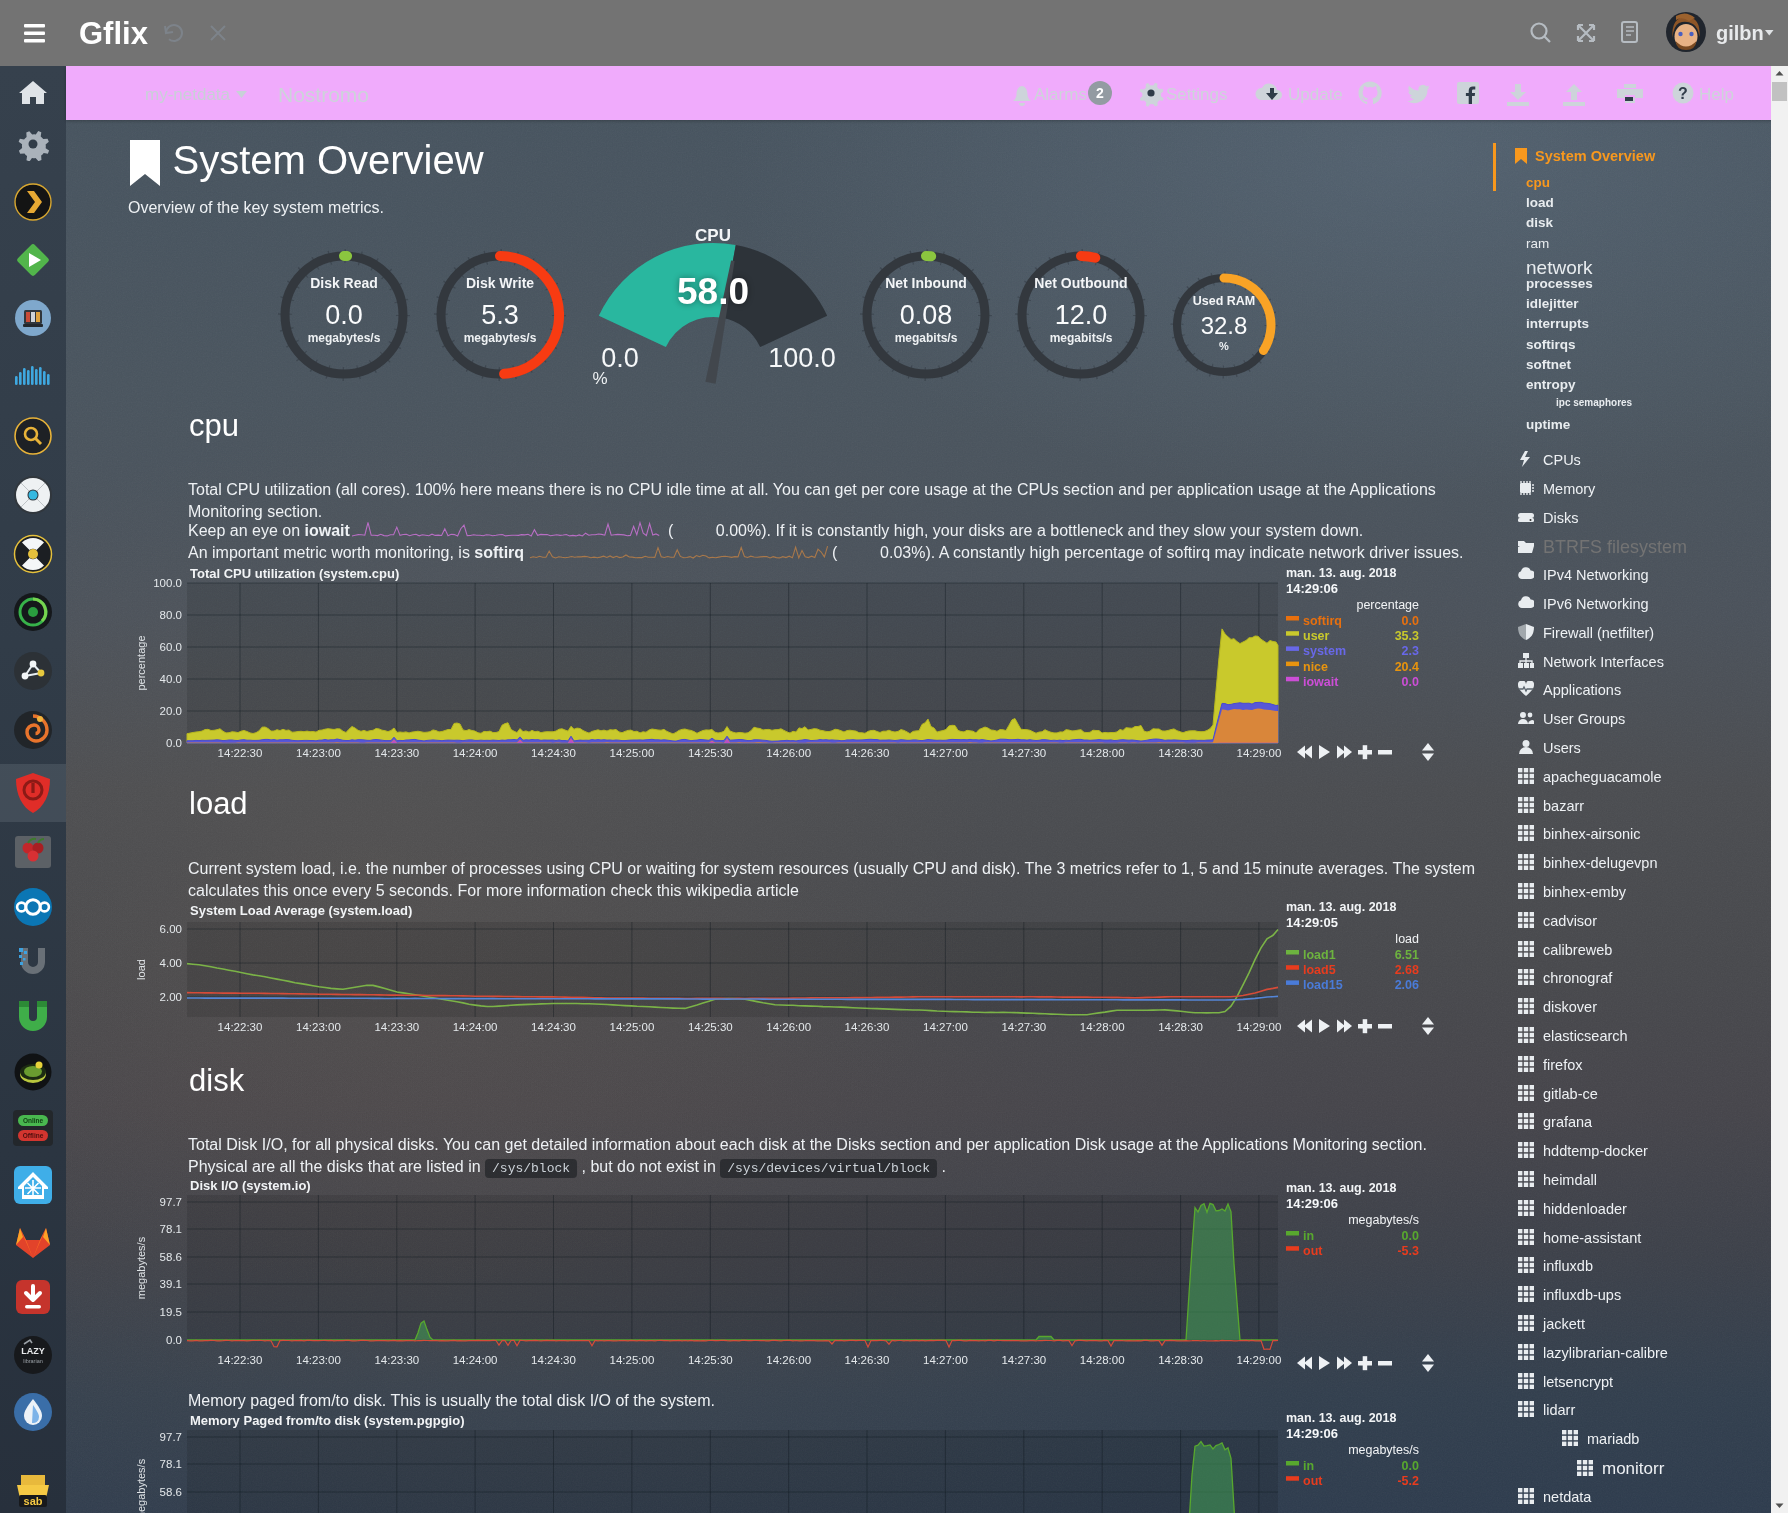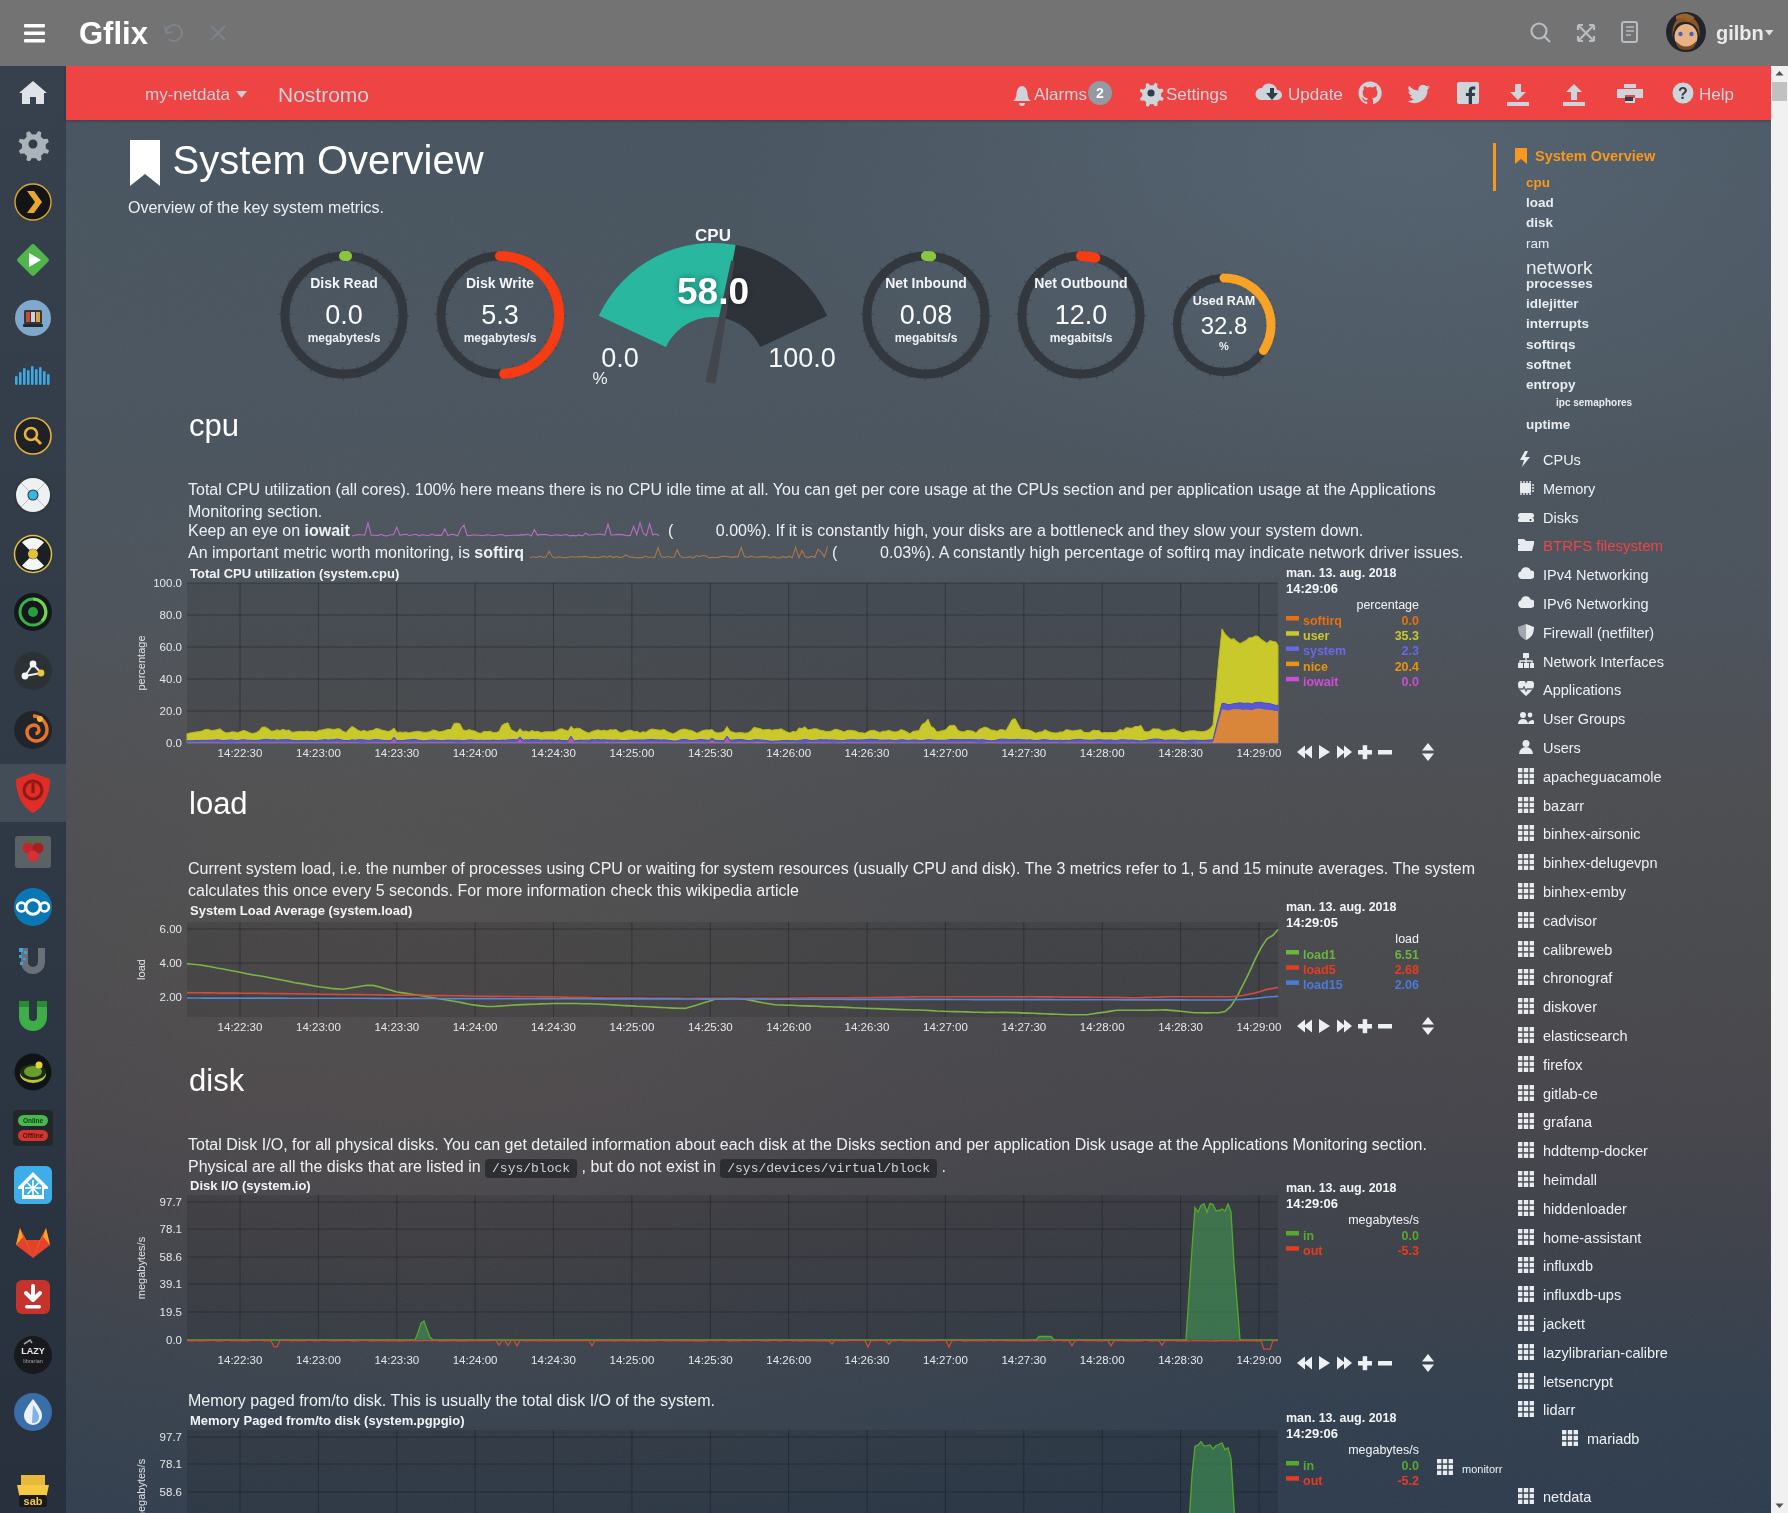--- a/index.html
+++ b/index.html
@@ -6,21 +6,21 @@
 #bg{position:absolute;left:66px;top:66px;width:1722px;height:1447px;
  background:
  radial-gradient(1100px 560px at 78% 6%, rgba(108,128,148,0.30), rgba(108,128,148,0) 62%),
  radial-gradient(1000px 700px at 18% 55%, rgba(150,122,92,0.10), rgba(150,122,92,0) 62%),
  radial-gradient(1300px 700px at 22% 84%, rgba(152,118,86,0.10), rgba(152,118,86,0) 65%),
  linear-gradient(180deg,#46535f 0%,#49545e 22%,#4a515a 38%,#4a4c50 50%,#47484c 62%,#45444a 72%,#3c4049 82%,#313e4d 92%,#2d3b4d 100%);
 }
 #noise{position:absolute;left:0;top:0;width:1788px;height:1513px;opacity:.06;z-index:1;pointer-events:none}
 #topbar{position:absolute;left:0;top:0;width:1788px;height:66px;background:#737373;z-index:5}
 #leftbar{position:absolute;left:0;top:66px;width:66px;height:1447px;z-index:4;background:linear-gradient(180deg,#36414d 0%,#313c48 40%,#2b3541 75%,#27303c 100%)}
-#ndnav{position:absolute;left:66px;top:66px;width:1722px;height:54px;background:#ef4444;z-index:4;box-shadow:0 1px 3px rgba(0,0,0,0.25)}
+#ndnav{position:absolute;left:66px;top:66px;width:1722px;height:54px;background:#f0abfc;z-index:4;box-shadow:0 1px 3px rgba(0,0,0,0.25)}
 #mainsvg{position:absolute;left:0;top:0;width:1788px;height:1513px;z-index:2}
 .htxt{position:absolute;z-index:3;color:#fff}
 #scroll{position:absolute;left:1771px;top:66px;width:17px;height:1447px;background:#f1f1f1;z-index:6}
 .icon{position:absolute;left:0;width:66px;display:flex;justify-content:center;align-items:center;z-index:5}
 .code{font-family:"Liberation Mono",monospace;font-size:13px;background:rgba(20,24,28,0.55);color:#cdd3d9;border-radius:4px;padding:2px 7px;}
 </style></head><body>
 <div id="bg"></div>
 <svg id="noise" xmlns="http://www.w3.org/2000/svg">
     <filter id="n">
       <feTurbulence type="fractalNoise" baseFrequency="0.8" numOctaves="2" stitchTiles="stitch"></feTurbulence>
@@ -641,21 +641,21 @@
     </svg>CPUs</div>
 <div class="htxt" style="left:1518px;top:480px;color:#eef1f4;font-size:14.5px"><svg width="16" height="16" xmlns="http://www.w3.org/2000/svg" style="vertical-align:-2px;margin-right:9px">
       <rect x="2" y="3" width="11" height="10" rx="1" fill="#e8ecef"></rect>
       <path d="M3 1 v2 M6 1 v2 M9 1 v2 M12 1 v2 M3 13 v2 M6 13 v2 M9 13 v2 M12 13 v2 M14 5 h2 M14 8 h2 M14 11 h2" stroke="#e8ecef" stroke-width="1.4"></path>
     </svg>Memory</div>
 <div class="htxt" style="left:1518px;top:509px;color:#eef1f4;font-size:14.5px"><svg width="16" height="16" xmlns="http://www.w3.org/2000/svg" style="vertical-align:-2px;margin-right:9px">
       <rect x="0" y="4" width="16" height="5" rx="2.5" fill="#e8ecef"></rect>
       <rect x="0" y="9" width="16" height="4" rx="1.5" fill="#e8ecef"></rect>
       <circle cx="12.5" cy="11" r="1" fill="#333"></circle>
     </svg>Disks</div>
-<div class="htxt" style="left:1518px;top:537px;color:#ef4444;font-size:15px"><svg width="16" height="16" xmlns="http://www.w3.org/2000/svg" style="vertical-align:-2px;margin-right:9px">
+<div class="htxt" style="left:1518px;top:537px;color:#737373;font-size:18px"><svg width="16" height="16" xmlns="http://www.w3.org/2000/svg" style="vertical-align:-2px;margin-right:9px">
       <path d="M0 2 h6 l2 2 h8 v3 h-16 z M0 8 l2-1 h14 l-2 7 h-14 z" fill="#e8ecef"></path>
     </svg>BTRFS filesystem</div>
 <div class="htxt" style="left:1518px;top:566px;color:#eef1f4;font-size:14.5px"><svg width="16" height="16" xmlns="http://www.w3.org/2000/svg" style="vertical-align:-2px;margin-right:9px">
       <path d="M4 13 a4 4 0 0 1-1-7.8 a5 5 0 0 1 9.6-0.8 a3.5 3.5 0 0 1 0.4 8.6 z" fill="#e8ecef"></path>
     </svg>IPv4 Networking</div>
 <div class="htxt" style="left:1518px;top:595px;color:#eef1f4;font-size:14.5px"><svg width="16" height="16" xmlns="http://www.w3.org/2000/svg" style="vertical-align:-2px;margin-right:9px">
       <path d="M4 13 a4 4 0 0 1-1-7.8 a5 5 0 0 1 9.6-0.8 a3.5 3.5 0 0 1 0.4 8.6 z" fill="#e8ecef"></path>
     </svg>IPv6 Networking</div>
 <div class="htxt" style="left:1518px;top:624px;color:#eef1f4;font-size:14.5px"><svg width="16" height="16" xmlns="http://www.w3.org/2000/svg" style="vertical-align:-2px;margin-right:9px">
       <path d="M8 0 L16 3 c0 7-3 11-8 13 z" fill="#e8ecef"></path>
@@ -987,21 +987,21 @@
         <rect x="5.8" y="0" width="4.4" height="4.4"></rect>
         <rect x="11.6" y="0" width="4.4" height="4.4"></rect>
         <rect x="0" y="5.8" width="4.4" height="4.4"></rect>
         <rect x="5.8" y="5.8" width="4.4" height="4.4"></rect>
         <rect x="11.6" y="5.8" width="4.4" height="4.4"></rect>
         <rect x="0" y="11.6" width="4.4" height="4.4"></rect>
         <rect x="5.8" y="11.6" width="4.4" height="4.4"></rect>
         <rect x="11.6" y="11.6" width="4.4" height="4.4"></rect>
       </g>
     </svg>mariadb</div>
-<div class="htxt" style="left:1437px;top:1459px;color:#eef1f4;font-size:11px"><svg width="16" height="16" xmlns="http://www.w3.org/2000/svg" style="vertical-align:-2px;margin-right:9px">
+<div class="htxt" style="left:1577px;top:1459px;color:#eef1f4;font-size:17px"><svg width="16" height="16" xmlns="http://www.w3.org/2000/svg" style="vertical-align:-2px;margin-right:9px">
       <g fill="#e8ecef">
         <rect x="0" y="0" width="4.4" height="4.4"></rect>
         <rect x="5.8" y="0" width="4.4" height="4.4"></rect>
         <rect x="11.6" y="0" width="4.4" height="4.4"></rect>
         <rect x="0" y="5.8" width="4.4" height="4.4"></rect>
         <rect x="5.8" y="5.8" width="4.4" height="4.4"></rect>
         <rect x="11.6" y="5.8" width="4.4" height="4.4"></rect>
         <rect x="0" y="11.6" width="4.4" height="4.4"></rect>
         <rect x="5.8" y="11.6" width="4.4" height="4.4"></rect>
         <rect x="11.6" y="11.6" width="4.4" height="4.4"></rect>

